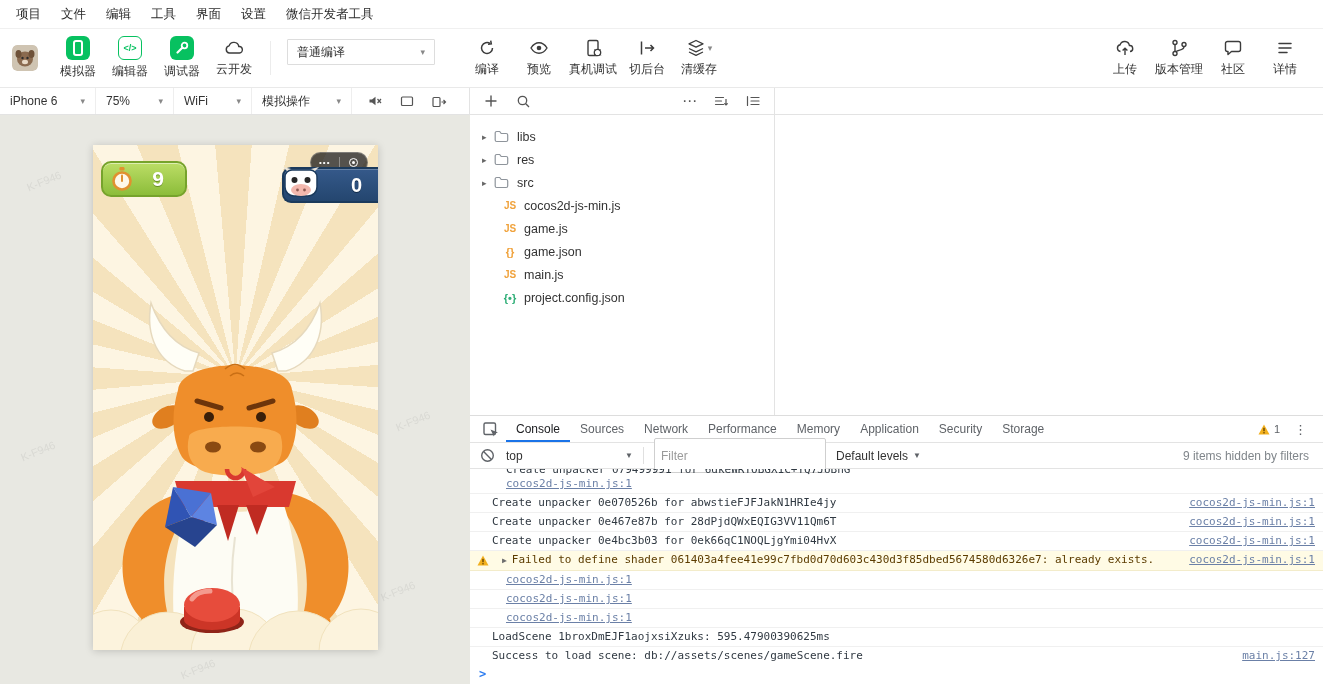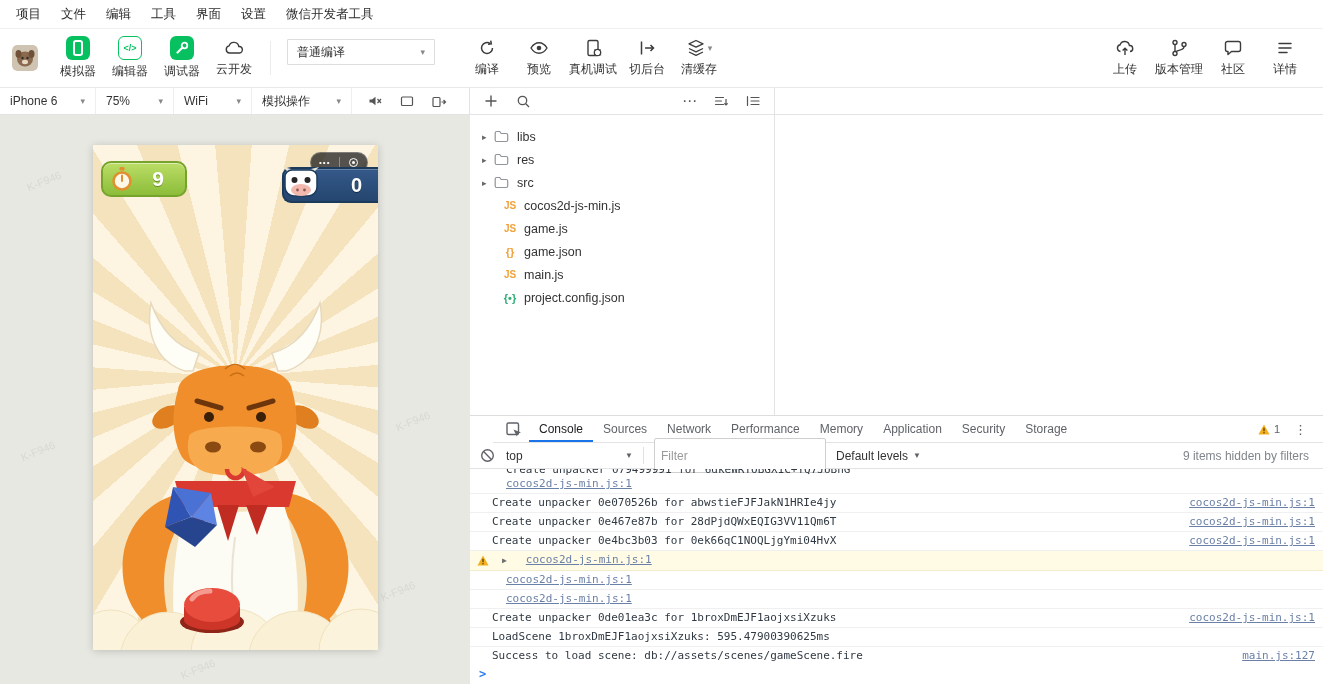--- a/index.html
+++ b/index.html
@@ -68,21 +68,21 @@
   .cap-div { width:1px; height:12px; background:rgba(255,255,255,0.35); }
   .cap-circle { flex:1; display:flex; align-items:center; justify-content:center; }
   .cap-ring { width:9px; height:9px; border:1.5px solid #fff; border-radius:50%; display:flex; align-items:center; justify-content:center; }
   .cap-dot { width:3px; height:3px; background:#fff; border-radius:50%; }
   .score-badge { position:absolute; top:22px; right:0; width:96px; height:36px; background:linear-gradient(#35598a,#24466f); border:2px solid #1b3a5c; border-right:none; border-radius:9px 0 0 9px; display:flex; align-items:center; box-shadow:inset 0 1px 0 rgba(255,255,255,0.25); }
   .score-cow { position:absolute; left:-4px; top:-6px; }
   .score-num { margin-left:auto; padding-right:16px; color:#fff; font-size:20px; font-weight:bold; text-shadow:0 1px 0 rgba(0,20,40,0.6); }
 
   
   .console { height:269px; border-top:1px solid #ddd; display:flex; flex-direction:column; background:#fff; min-width:0; }
-  .ctabbar { height:27px; flex:none; border-bottom:1px solid #e3e3e3; display:flex; align-items:center; padding:0 8px;margin-left:23px; }
+  .ctabbar { height:27px; flex:none; border-bottom:1px solid #e3e3e3; display:flex; align-items:center; padding:0 8px; }
   .inspect-btn { width:24px; height:100%; display:flex; align-items:center; justify-content:center; margin-right:4px; }
   .ctab { padding:0 10px; height:100%; display:flex; align-items:center; font-size:12px; color:#5f6368; cursor:default; white-space:nowrap; }
   .ctab.active { color:#202124; box-shadow:inset 0 -2px 0 #1a73e8; }
   .ctab-right { margin-left:auto; display:flex; align-items:center; gap:10px; padding-right:4px; }
   .warn-badge { display:flex; align-items:center; gap:4px; font-size:11px; color:#5f6368; }
   .kebab { color:#5f6368; font-size:13px; padding:0 4px; }
   .cfilterbar { height:26px; flex:none; border-bottom:1px solid #e3e3e3; display:flex; align-items:center; padding:0 8px; gap:10px; }
   .ctx-select { width:138px; display:flex; align-items:center; justify-content:space-between; font-size:12px; color:#333; border-right:1px solid #e0e0e0; padding-right:10px; height:17px; }
   .ctx-caret { font-size:8px; color:#5f6368; }
   .filter-input { width:172px; height:35px; border:1px solid #cfcfcf; border-radius:2px; padding:0 6px; font-size:12px; font-family:inherit; color:#333; outline:none; }
@@ -556,30 +556,30 @@
           </div>
           <div class="crow warn">
             <span class="wicon">
               <svg width="12" height="11" viewBox="0 0 12 11">
                 <polygon points="6,0.5 11.5,10.5 0.5,10.5" fill="#f2b01e"></polygon>
                 <rect x="5.35" y="3.8" width="1.3" height="3.4" fill="#5c3c00"></rect>
                 <rect x="5.35" y="8.1" width="1.3" height="1.3" fill="#5c3c00"></rect>
               </svg>
             </span>
             <span class="wcaret">▶</span>
-            <a class="clink">cocos2d-js-min.js:1</a>
-          </div>
-          <div class="crow">
-            <a class="clink">cocos2d-js-min.js:1</a>
-          </div>
-          <div class="crow">
-            <a class="clink">cocos2d-js-min.js:1</a>
-          </div>
-          <div class="crow">
-            <span class="ctext">Create unpacker 0de01ea3c for 1broxDmEJF1aojxsiXzuks</span>
+            <span class="ctext">Failed to define shader 061403a4fee41e99c7fbd0d70d603c430d3f85dbed5674580d6326e7: already exists.</span>
+            <a class="clink">cocos2d-js-min.js:1</a>
+          </div>
+          <div class="crow">
+            <a class="clink">cocos2d-js-min.js:1</a>
+          </div>
+          <div class="crow">
+            <a class="clink">cocos2d-js-min.js:1</a>
+          </div>
+          <div class="crow">
             <a class="clink">cocos2d-js-min.js:1</a>
           </div>
           <div class="crow">
             <span class="ctext">LoadScene 1broxDmEJF1aojxsiXzuks: 595.47900390625ms</span>
             <a class="clink"></a>
           </div>
           <div class="crow">
             <span class="ctext">Success to load scene: db://assets/scenes/gameScene.fire</span>
             <a class="clink">main.js:127</a>
           </div>

